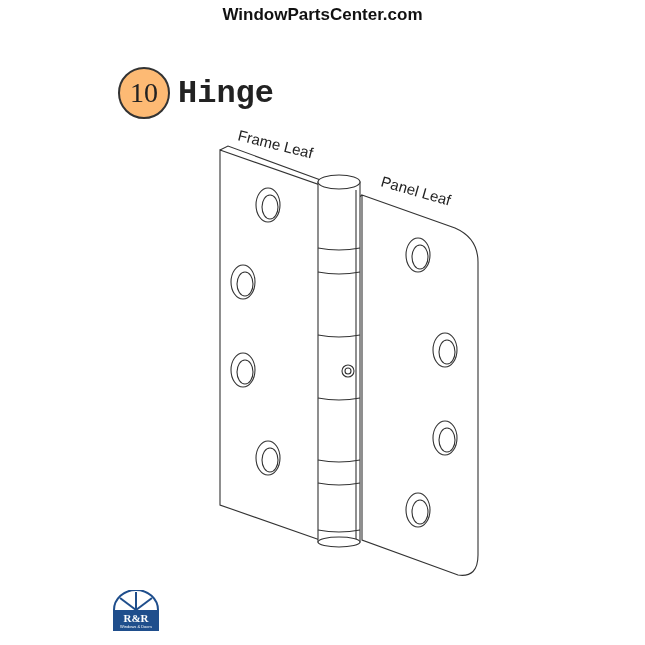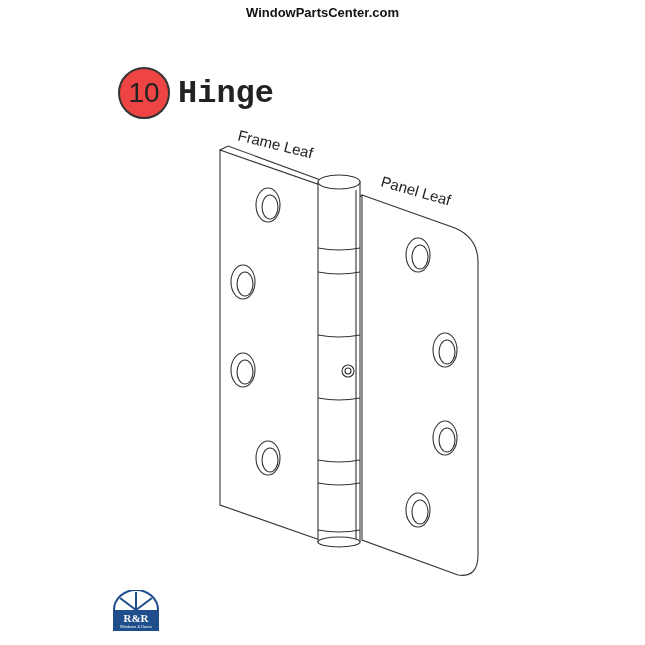--- a/index.html
+++ b/index.html
@@ -1,19 +1,19 @@
 <!DOCTYPE html>
 <html><head>
 <meta charset="utf-8">
 <style>
   html, body { margin: 0; padding: 0; background: #ffffff; }
   body { width: 645px; height: 645px; position: relative; overflow: hidden; font-family: "Liberation Sans", sans-serif; }
-  .site-header { position: absolute; top: 5px; left: 0; width: 645px; text-align: center; font-weight: bold; font-size: 13px; color: #111; font-family: "Liberation Sans", sans-serif; }
+  .site-header { position: absolute; top: 5px; left: 0; width: 645px; text-align: center; font-weight: bold; font-size: 17px; color: #111; font-family: "Liberation Sans", sans-serif; }
   .title-row { position: absolute; left: 118px; top: 67px; display: flex; align-items: center; }
-  .badge { width: 52px; height: 52px; border-radius: 50%; background: #ef4444; border: 2px solid #333; box-sizing: border-box; display: flex; align-items: center; justify-content: center; font-size: 28px; color: #222; font-family: Liberation Sans, sans-serif; }
+  .badge { width: 52px; height: 52px; border-radius: 50%; background: #fdba74; border: 2px solid #333; box-sizing: border-box; display: flex; align-items: center; justify-content: center; font-size: 28px; color: #222; font-family: Liberation Serif, serif; }
   .title { margin-left: 8px; font-size: 32px; font-weight: bold; color: #222; font-family: Liberation Mono, monospace; }
   svg.diagram { position: absolute; left: 0; top: 0; }
   .lbl { font-family: "Liberation Sans", sans-serif; font-size: 15px; fill: #222; }
   .logo { position: absolute; left: 112px; top: 590px; width: 48px; }
   .logo-text { font-family: "Liberation Serif", serif; font-size: 11px; font-weight: bold; fill: #ffffff; }
   .logo-sub { font-family: "Liberation Sans", sans-serif; font-size: 4px; fill: #ffffff; }
 </style>
 </head>
 <body>
 

